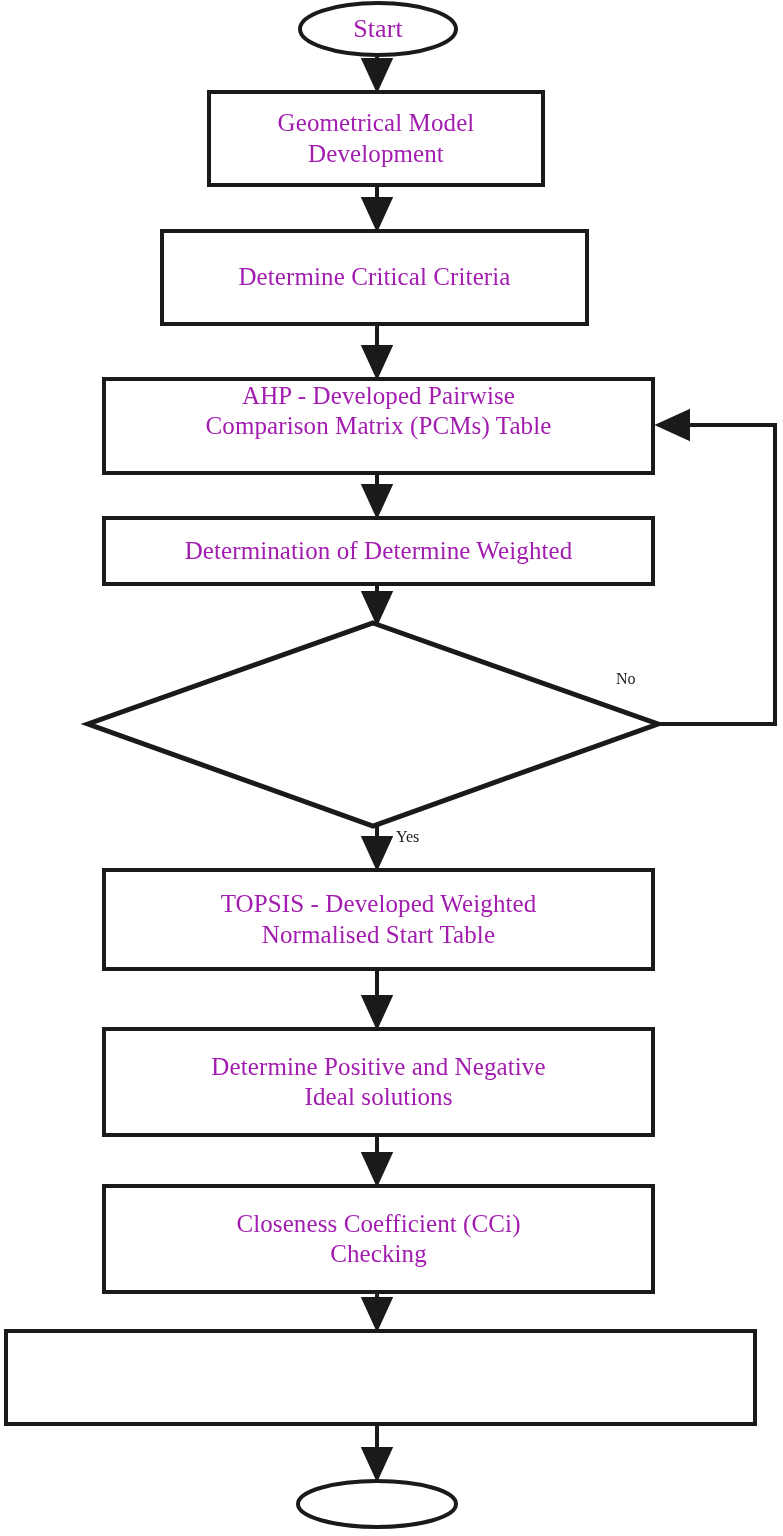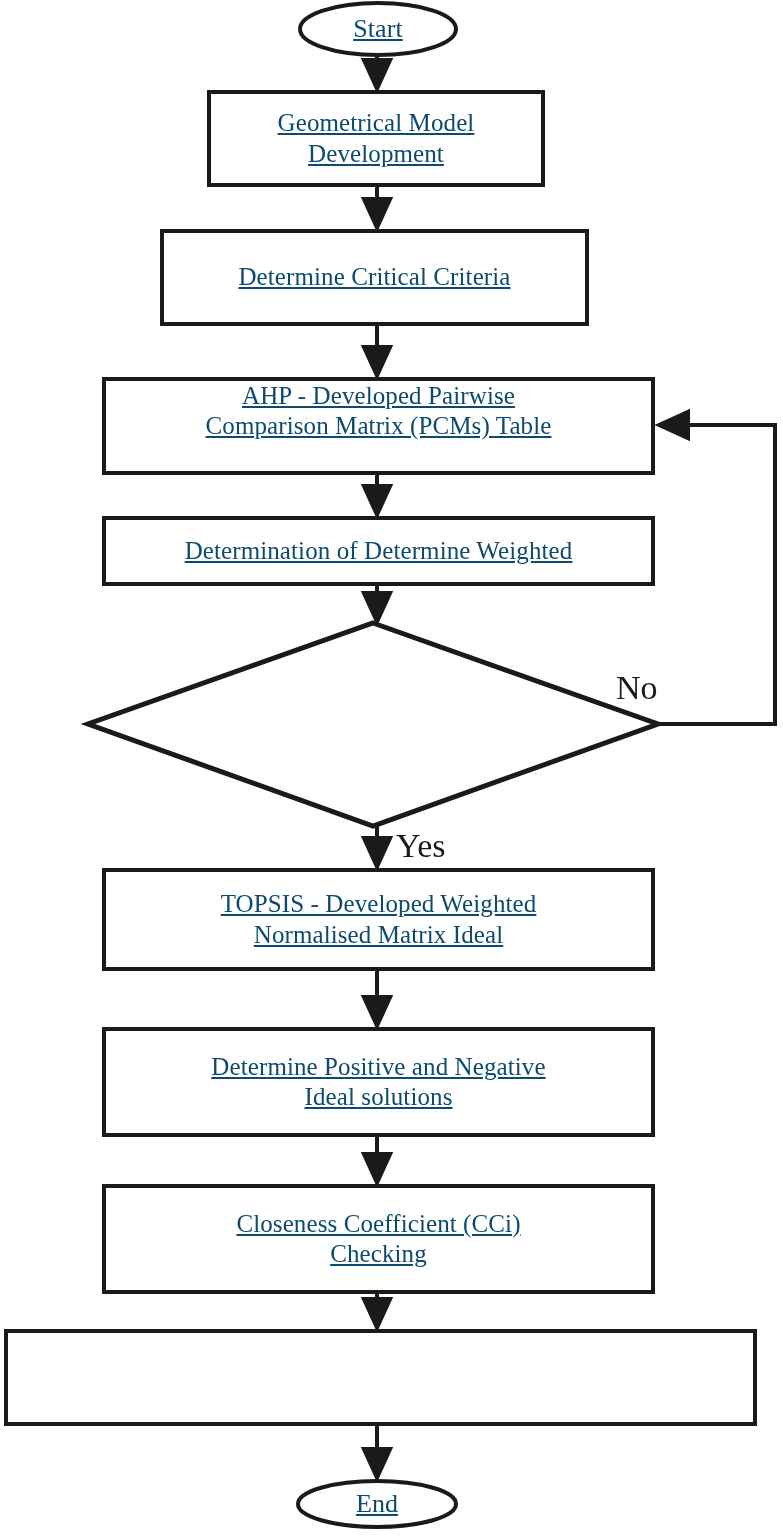--- a/index.html
+++ b/index.html
@@ -25,29 +25,28 @@
     height: 1536px;
   }
   .node-label {
     position: absolute;
     display: flex;
     align-items: center;
     justify-content: center;
     text-align: center;
     line-height: 1.22;
     font-size: 25px;
-    color: #0c4a6e;
+    color: #a21caf;
     pointer-events: none;
     white-space: pre-line;
     letter-spacing: 0.1px;
-    text-decoration: underline;
   }
   .edge-label {
     position: absolute;
-    font-size: 34px;
+    font-size: 16px;
     color: #1a1a1a;
     line-height: 1;
   }
   .terminator-label {
     font-size: 26px;
   }
 </style>
 </head>
 <body>
 
@@ -112,28 +111,27 @@
 
   <div class="node-label" style="left:166px; top:235px; width:417px; height:85px;">Determine Critical Criteria</div>
 
   <div class="node-label" style="left:108px; top:368px; width:541px; height:86px;">AHP - Developed Pairwise
 Comparison Matrix (PCMs) Table</div>
 
   <div class="node-label" style="left:108px; top:521px; width:541px; height:60px;">Determination of Determine Weighted</div>
 
 
   <div class="node-label" style="left:108px; top:874px; width:541px; height:91px;">TOPSIS - Developed Weighted
-Normalised Matrix Ideal</div>
+Normalised Start Table</div>
 
   <div class="node-label" style="left:108px; top:1033px; width:541px; height:98px;text-align:center;">Determine Positive and Negative
 Ideal solutions</div>
 
   <div class="node-label" style="left:108px; top:1190px; width:541px; height:98px;">Closeness Coefficient (CCi)
 Checking</div>
 
 
-  <div class="node-label terminator-label" style="left:298px; top:1481px; width:158px; height:46px;">End</div>
 
   <div class="edge-label" style="left:616px; top:671px;">No</div>
 
   <div class="edge-label" style="left:396px; top:829px;">Yes</div>
 
 </div>
 
 </body></html>

